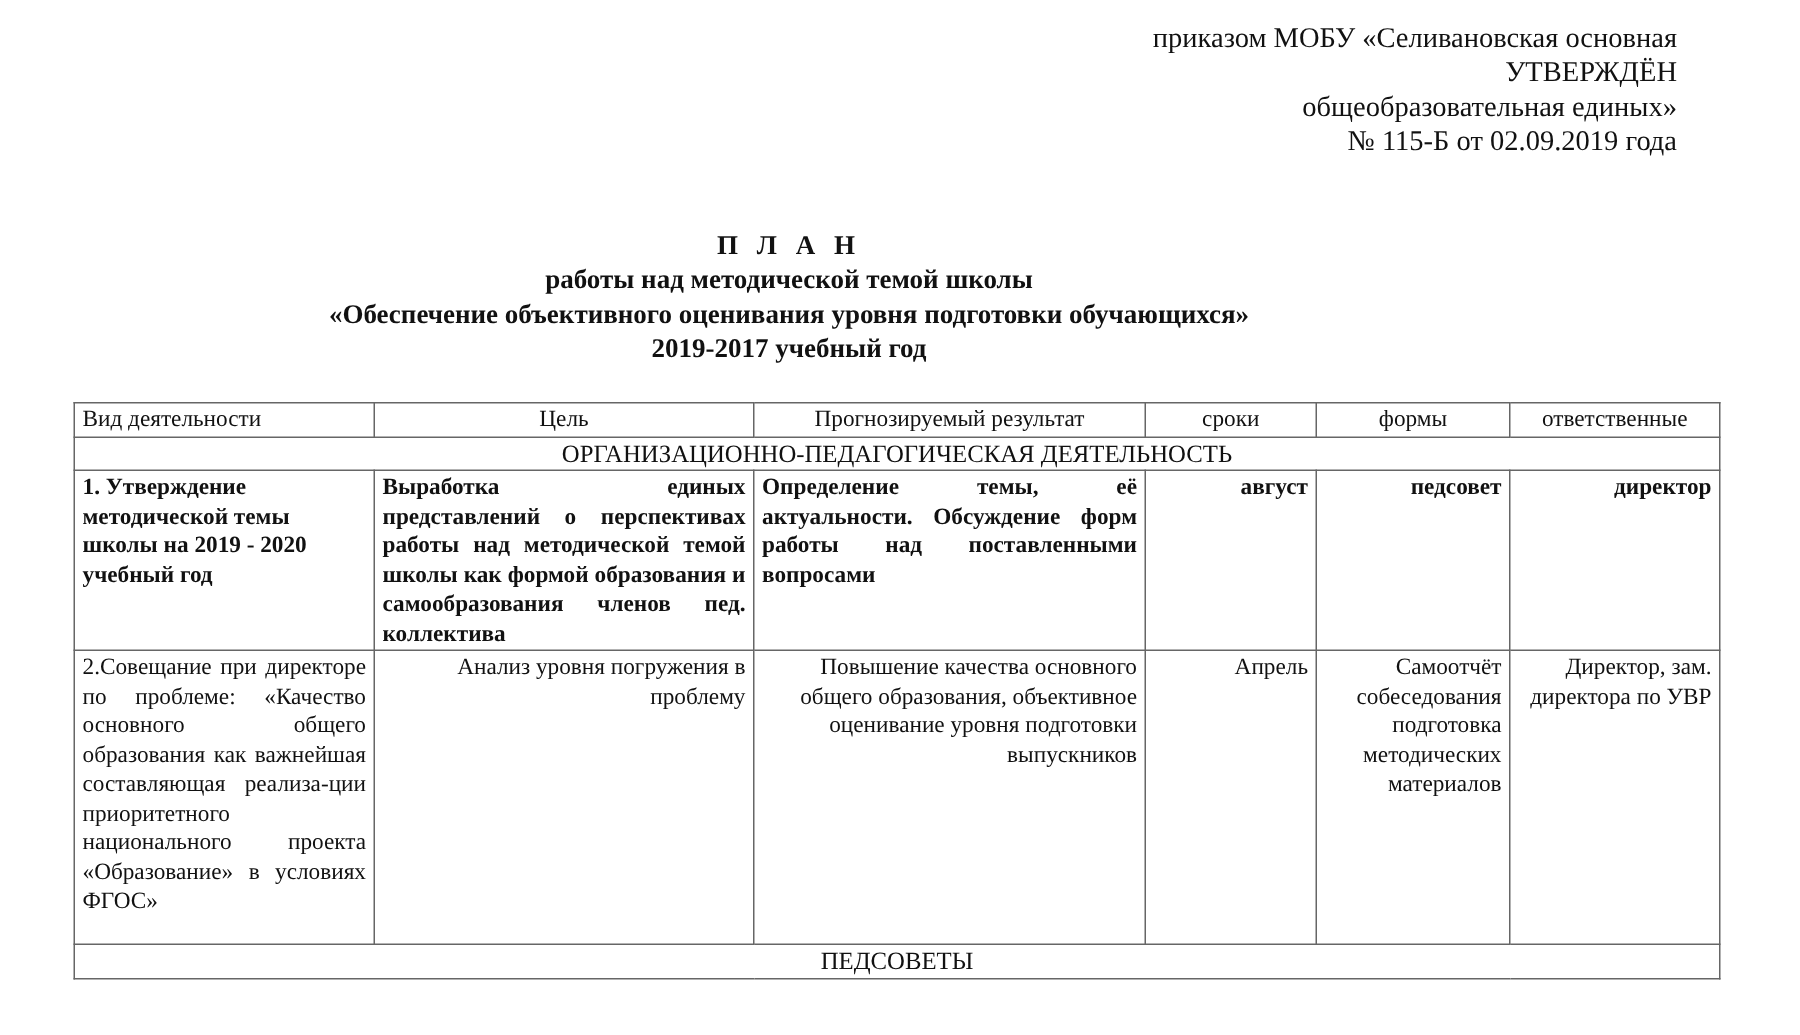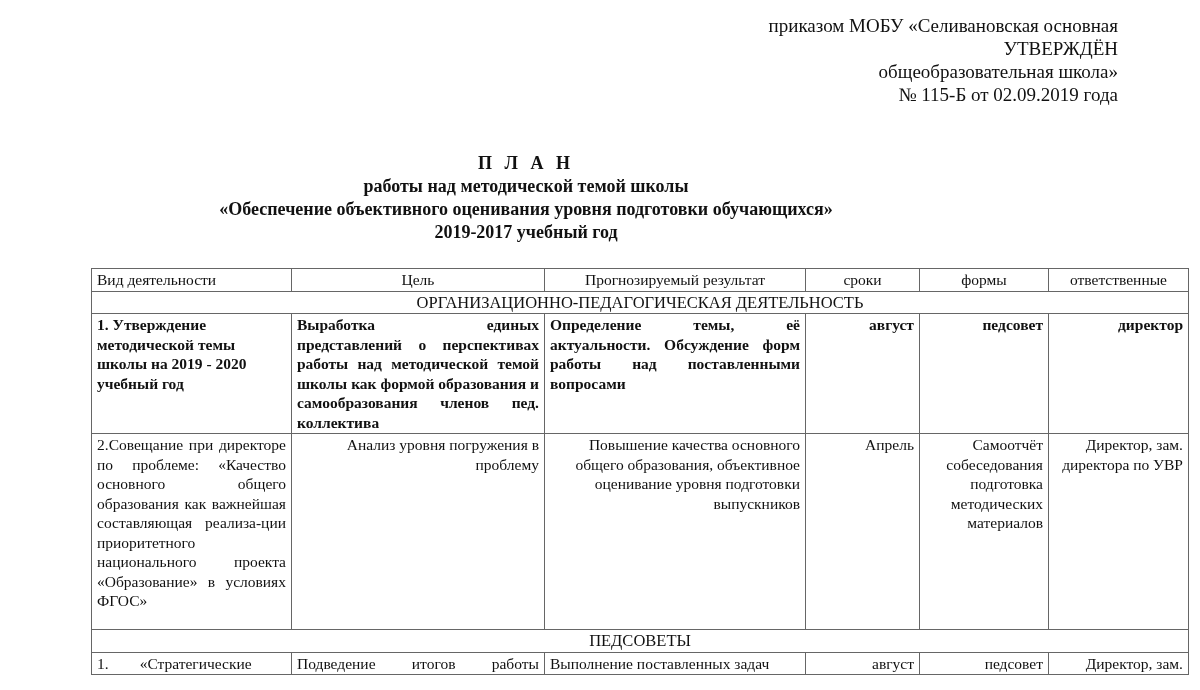--- a/index.html
+++ b/index.html
@@ -13,42 +13,41 @@
   }
   .title-block {
     position: absolute; left: 0; width: 1052px; top: 152px;
     text-align: center; font-weight: bold; font-size: 18px; line-height: 23px;
   }
   .title-block .plan { letter-spacing: 4px; }
   table.plan-table {
     position: absolute; left: 49px; top: 268px; width: 1097px;
     border-collapse: collapse; font-size: 15.5px; line-height: 19.5px;
     table-layout: fixed;
-    margin-left: 42px;
   }
   table.plan-table td, table.plan-table th {
     border: 1.5px solid #666; padding: 1px 5px; vertical-align: top; font-weight: normal;
   }
   th { height: 19px; }
   th.first { text-align: left; }
   td.section { text-align: center; font-weight: bold; font-size: 16.5px; height: 19px; padding: 0 5px; }
   td.just { text-align: justify; text-align-last: left; }
   td.center { text-align: right; }
   tr.r1 td { height: 112px; font-weight: bold; }
   tr.r2 td { height: 193px; }
   tr.r3 td { height: 18px; }
   .nowrap { white-space: nowrap; overflow: hidden; }
 </style>
 </head>
 <body>
 
 <div class="approval">
   <div>приказом МОБУ «Селивановская основная</div>
   <div>УТВЕРЖДЁН</div>
-  <div>общеобразовательная школа»</div>
+  <div>общеобразовательная единых»</div>
   <div>№ 115-Б от 02.09.2019 года</div>
 </div>
 
 <div class="title-block">
   <div class="plan">П Л А Н</div>
   <div>работы над методической темой школы</div>
   <div>«Обеспечение объективного оценивания уровня подготовки обучающихся»</div>
   <div>2019-2017 учебный год</div>
 </div>
 
@@ -85,22 +84,14 @@
     <td class="just">2.Совещание при директоре по проблеме: «Качество основного общего образования как важнейшая составляющая реализа-ции приоритетного национального проекта «Образование» в условиях ФГОС»</td>
     <td class="center">Анализ уровня погружения в проблему</td>
     <td class="center">Повышение качества основного общего образования, объективное оценивание уровня подготовки выпускников</td>
     <td class="center">Апрель</td>
     <td class="center">Самоотчёт собеседования подготовка методических материалов</td>
     <td class="center">Директор, зам. директора по УВР</td>
   </tr>
   <tr>
     <td colspan="6" class="section">ПЕДСОВЕТЫ</td>
   </tr>
-  <tr class="r3">
-    <td class="nowrap" style="white-space:pre">1.        «Стратегические</td>
-    <td class="just nowrap" style="text-align-last:justify">Подведение итогов работы</td>
-    <td class="nowrap">Выполнение поставленных задач</td>
-    <td class="center">август</td>
-    <td class="center">педсовет</td>
-    <td class="center nowrap">Директор, зам.</td>
-  </tr>
 </tbody>
   </table>
 
 </body></html>

